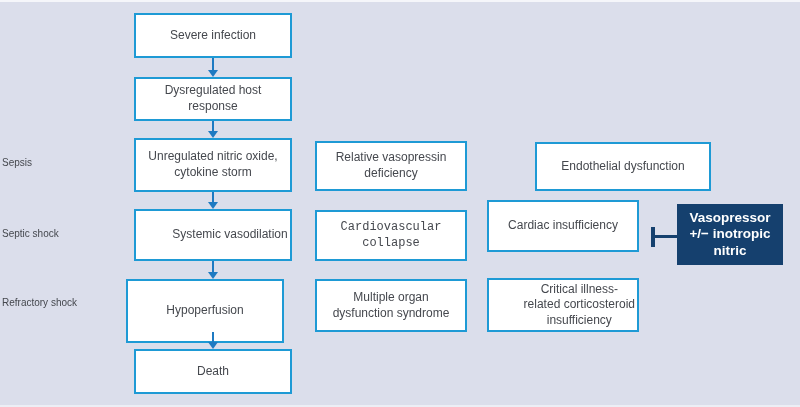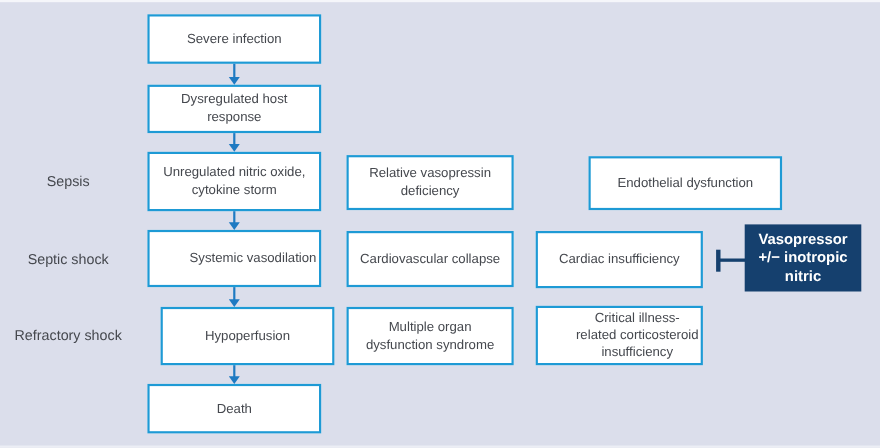--- a/index.html
+++ b/index.html
@@ -10,22 +10,22 @@
   }
   .canvas{
     position:relative;width:800px;height:407px;
     background:var(--background,#dbdeeb);
   }
   .edge-strip{position:absolute;left:0;width:800px;background:#f5f6fa;}
   .edge-strip.top{top:0;height:2px;}
   .edge-strip.bottom{bottom:0;height:2px;background:#eceef5;}
 
   .row-label{
-    position:absolute;left:2px;width:120px;text-align:center;
-    font-size:13px;color:var(--text,#45484e);line-height:1.2;
+    position:absolute;left:2px;width:120px;text-align:left;
+    font-size:10px;color:var(--text,#45484e);line-height:1.2;
   }
   #rl0{top:157px;}
   #rl1{top:228px;}
   #rl2{top:297px;}
 
   .box{
     position:absolute;box-sizing:border-box;
     background:var(--box-fill,#ffffff);
     border:2px solid var(--box-border,#1e9ad5);
     display:flex;align-items:center;justify-content:center;
@@ -34,23 +34,23 @@
   .box-label{
     font-size:12px;color:var(--text,#45484e);
     line-height:1.3;white-space:pre-line;padding:0 2px;
   }
   #b0 {left:134px;top:13px; width:158px;height:45px;}
   #b1 {left:134px;top:77px; width:158px;height:44px;}
   #b2 {left:134px;top:138px;width:158px;height:54px;}
   #b3 {left:315px;top:141px;width:152px;height:50px;}
   #b4 {left:487px;top:142px;width:176px;height:49px;margin-left:48px;}
   #b5 {left:134px;top:209px;width:158px;height:52px;padding-left:34px;}
-  #b6 {left:315px;top:210px;width:152px;height:51px;}
-  #b7 {left:487px;top:210px;width:152px;height:52px;}
-  #b8 {left:146px;top:279px;width:158px;height:53px;}
+  #b6 {left:315px;top:210px;width:152px;height:51px;font-family:Liberation Mono, monospace;}
+  #b7 {left:487px;top:200px;width:152px;height:52px;}
+  #b8 {left:126px;top:279px;width:158px;height:64px;}
   #b9 {left:315px;top:279px;width:152px;height:53px;}
   #b10{left:487px;top:278px;width:152px;height:54px;justify-content:flex-end;}
   #b11{left:134px;top:349px;width:158px;height:45px;}
 
   .arrow{position:absolute;left:208px;width:10px;}
   #a1{top:58px; height:19px;}
   #a2{top:121px;height:17px;}
   #a3{top:192px;height:17px;}
   #a4{top:261px;height:18px;}
   #a5{top:332px;height:17px;}

